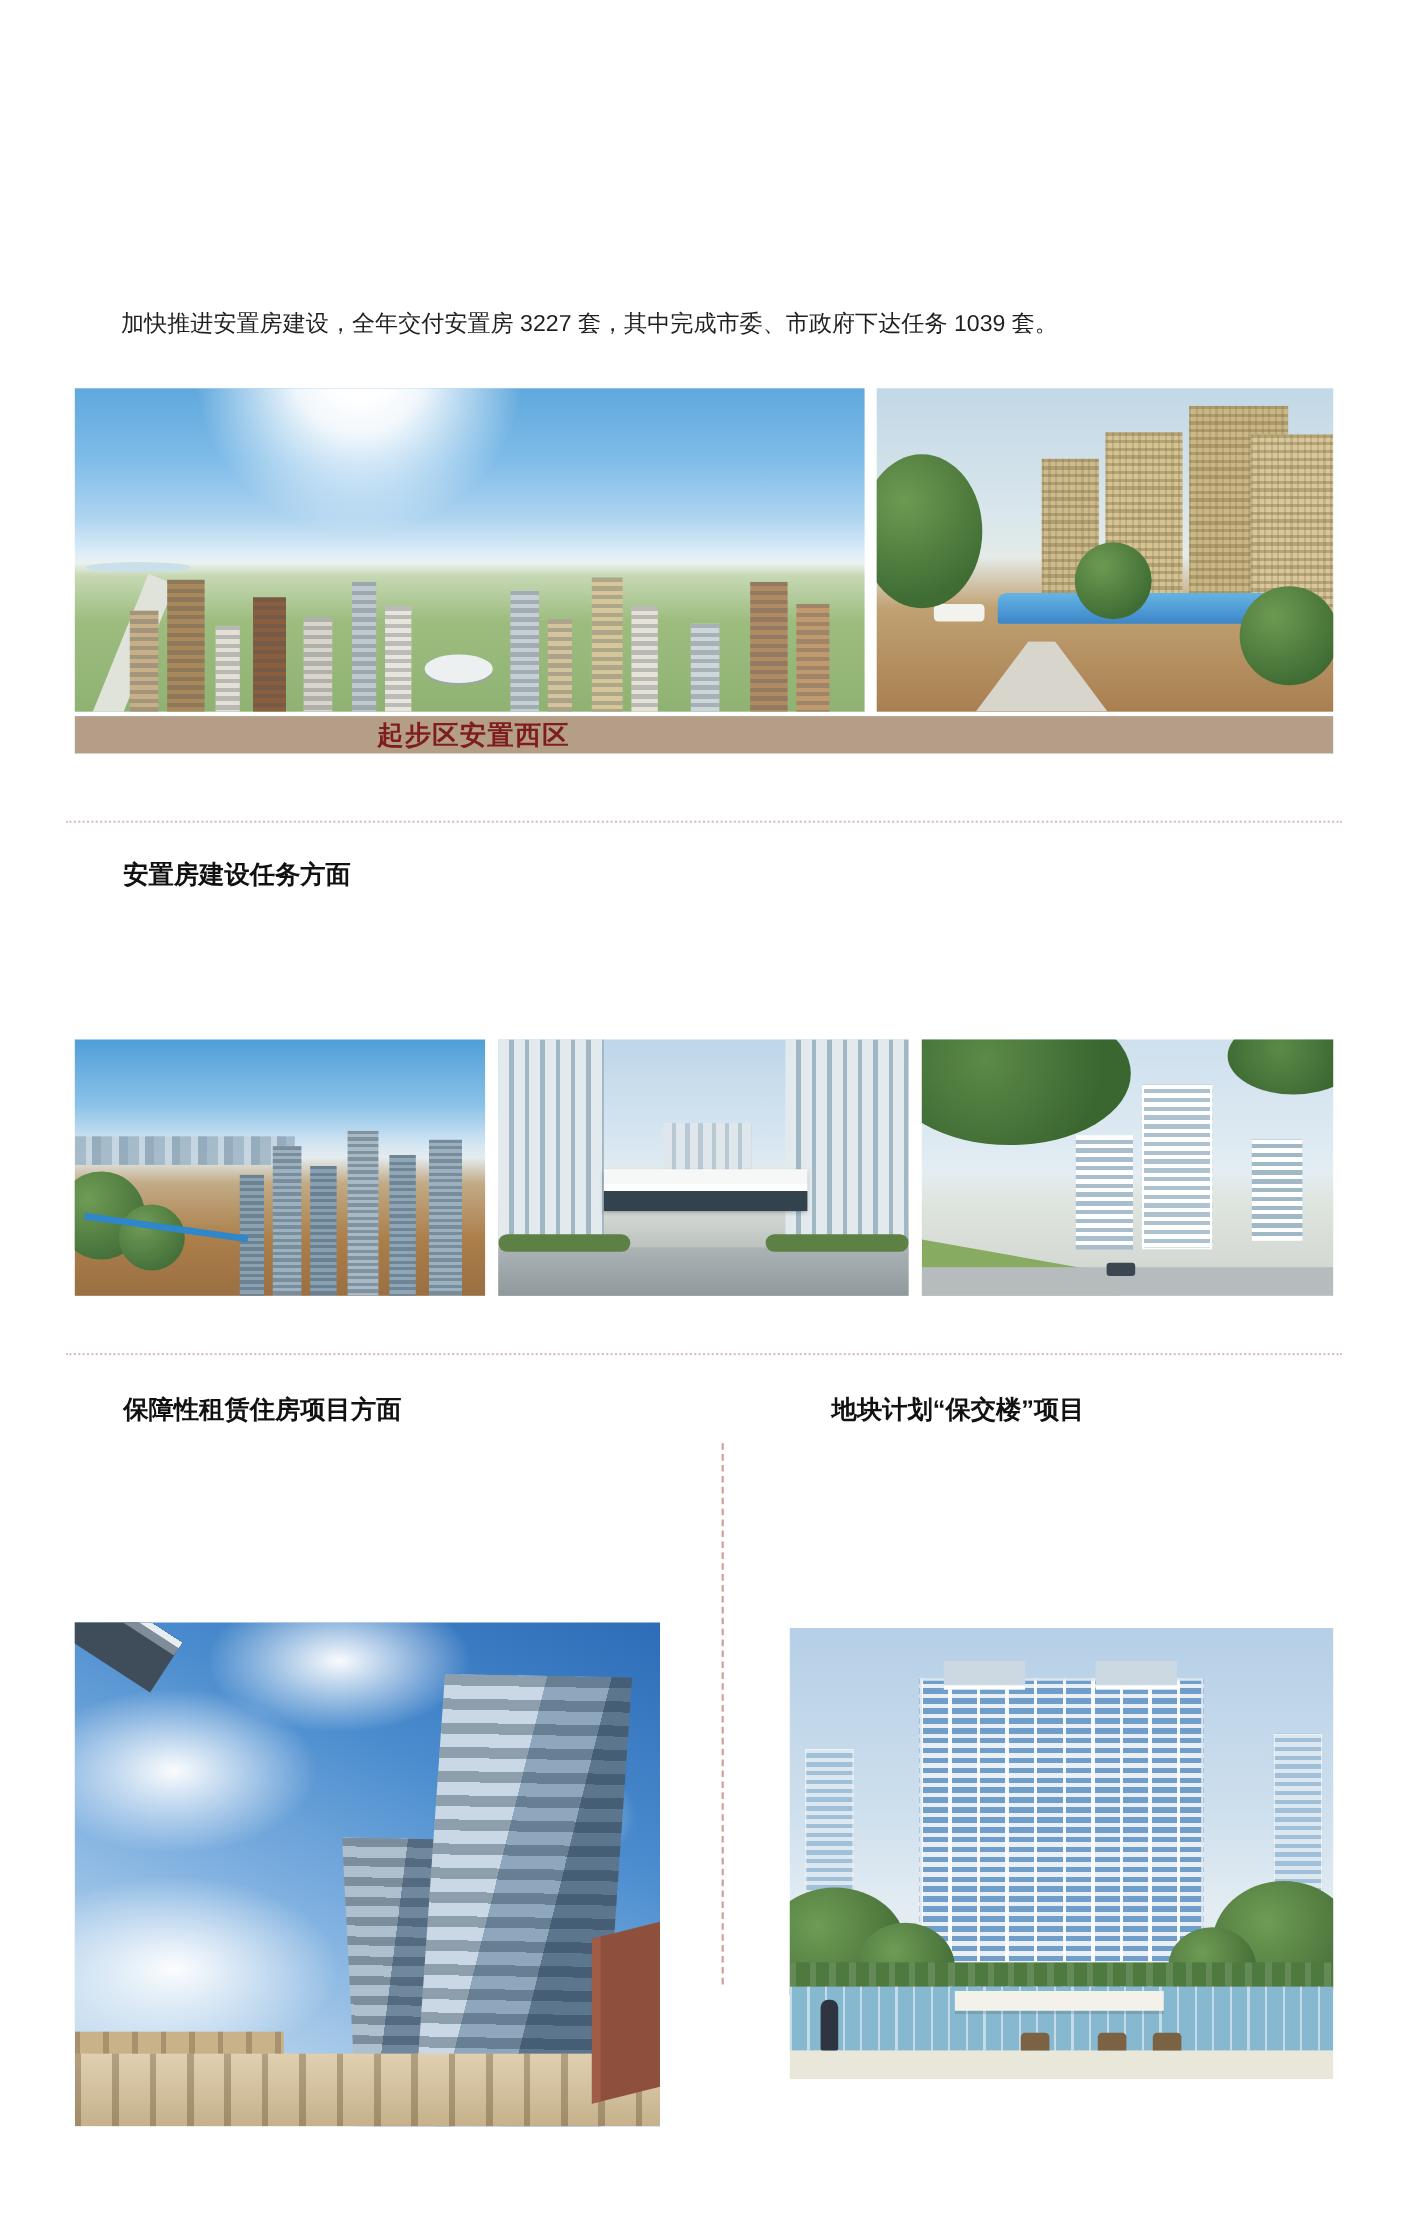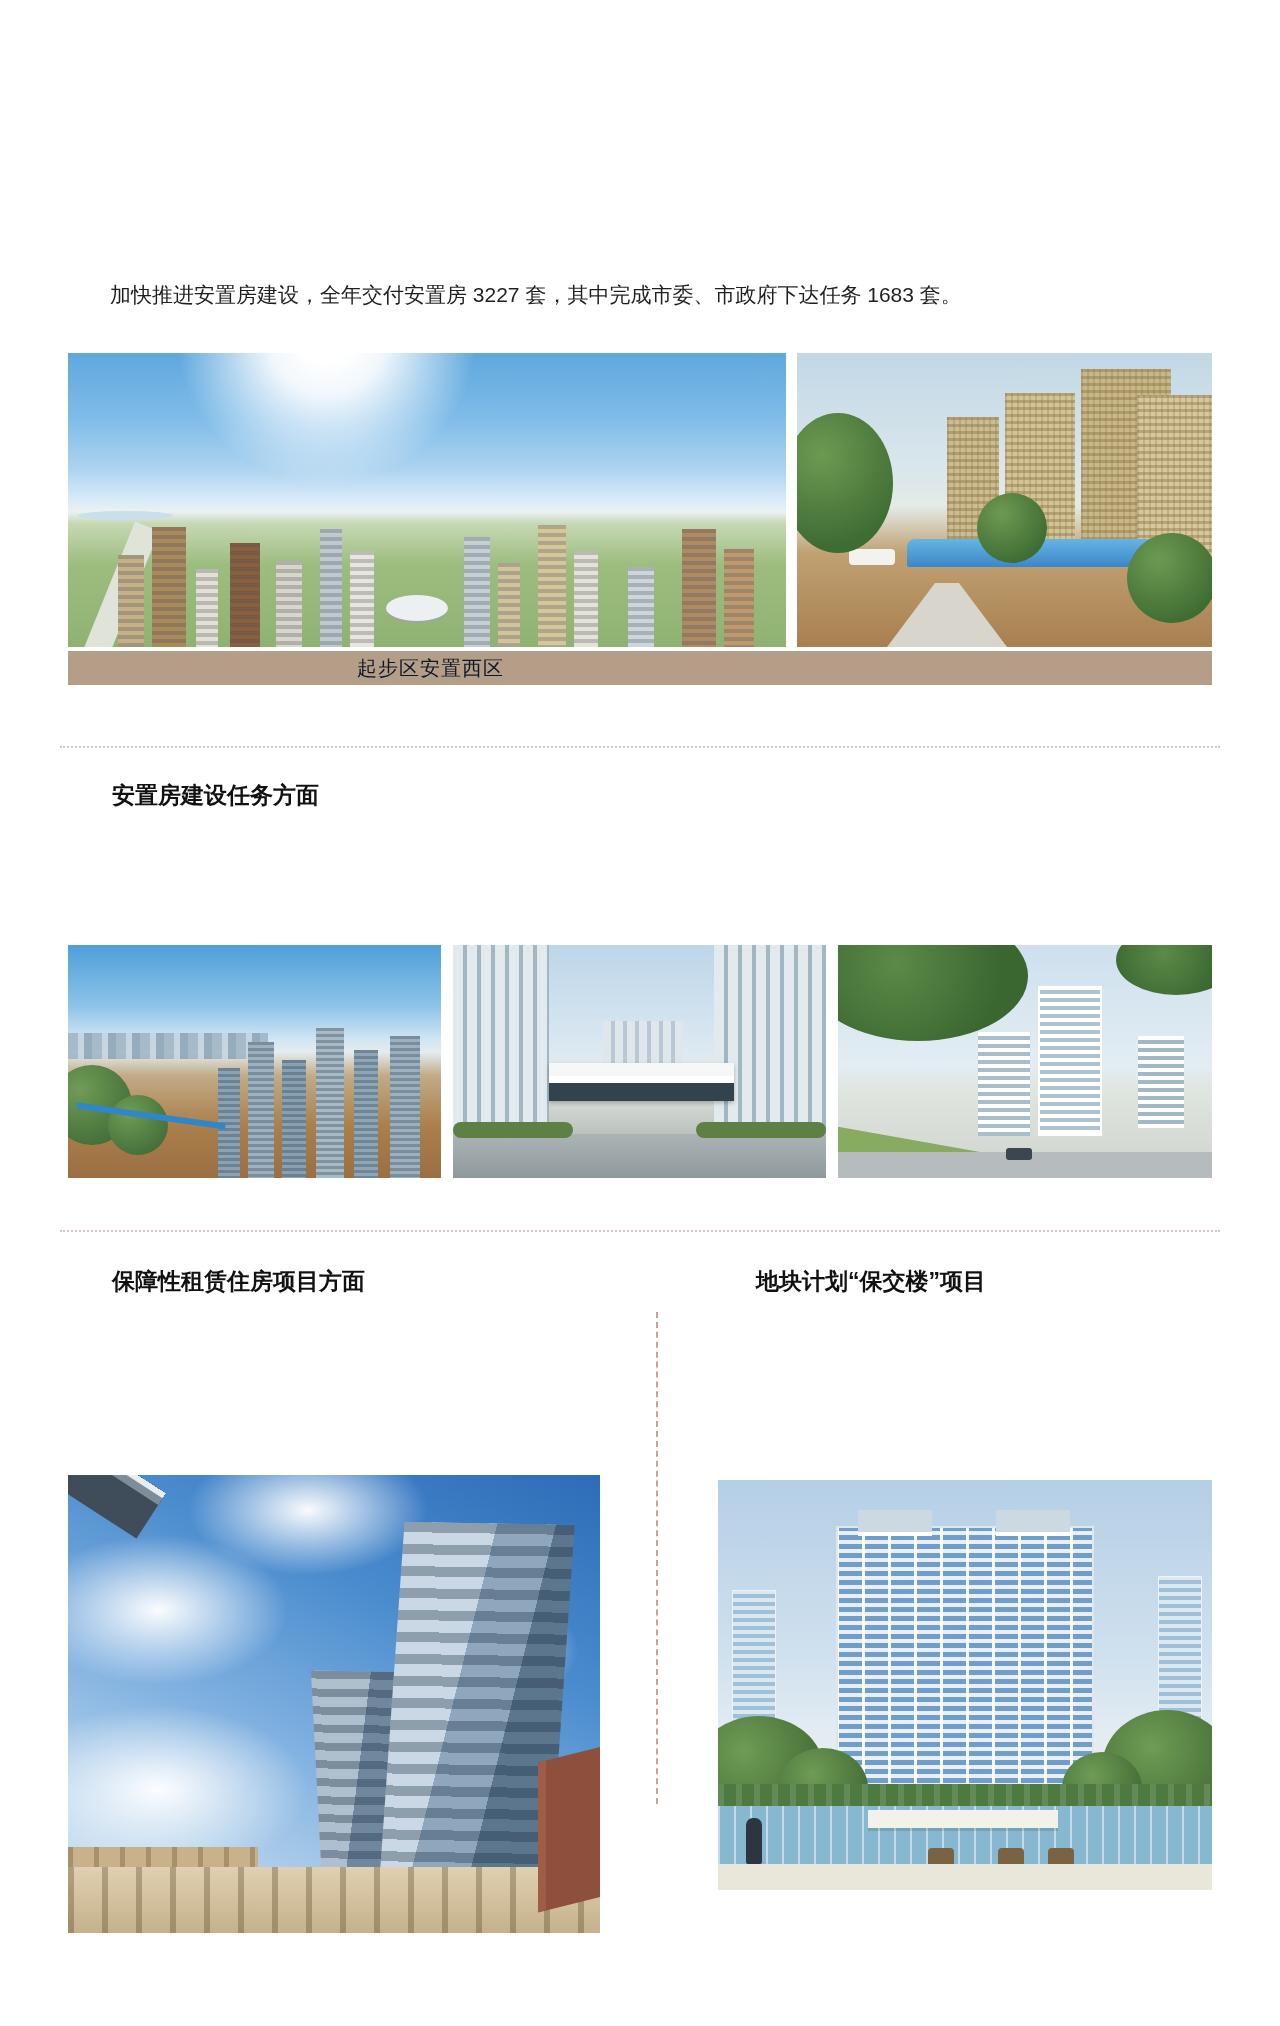--- a/index.html
+++ b/index.html
@@ -17,21 +17,21 @@
   
   .hdivider{position:absolute;left:60px;right:60px;height:0;border-top:2px dotted #d9c4be;}
   .vdivider{position:absolute;left:656px;top:1312px;height:492px;width:0;border-left:2px dashed #cfa099;}
 
   
   .photo{position:absolute;overflow:hidden;}
   .photo *{position:absolute;}
 
   
   .caption-bar{position:absolute;left:68px;top:651px;width:1144px;height:34px;background:#b49e88;display:flex;}
-  .caption-cell{display:flex;align-items:center;justify-content:center;color:#0f172a;font-size:20px;font-weight:400;letter-spacing:1px;position:static;}
+  .caption-cell{display:flex;align-items:center;justify-content:center;color:#7f1d1d;font-size:24px;font-weight:700;letter-spacing:1px;position:static;}
   .caption-left{width:725px;}
   .caption-right{flex:1;}
 
   
   .photoA{left:68px;top:353px;width:718px;height:294px;
     background:
       radial-gradient(circle at 36% -6%, #ffffff 0 28px, rgba(255,255,255,.9) 60px, rgba(255,255,255,0) 150px),
       linear-gradient(180deg,#5fa8dd 0%,#7fbce8 22%,#aed4f0 40%,#d8ebf7 50%,#eaf2f1 54%,#c6d8b4 58%,#9dbd7f 72%,#8fb273 100%);}
   .a-lake{left:10px;top:158px;width:95px;height:9px;background:#c9dfe9;border-radius:50%;}
   .a-road{left:38px;top:168px;width:26px;height:150px;background:#dfe3da;transform:rotate(22deg);}
@@ -122,21 +122,21 @@
   .g-platform{left:150px;bottom:62px;width:190px;height:18px;background:#f2f1ea;box-shadow:0 3px 0 rgba(0,0,0,.12);}
   .g-person{left:28px;bottom:26px;width:16px;height:46px;background:#2e3540;border-radius:7px 7px 2px 2px;}
   .g-chair{bottom:26px;width:26px;height:16px;background:#7a6243;border-radius:4px 4px 0 0;}
 </style>
 </head>
 <body>
 
 <div class="page">
 
 
-  <div class="para" style="top:276px;">加快推进安置房建设，全年交付安置房 3227 套，其中完成市委、市政府下达任务 1683 套。</div>
+  <div class="para" style="top:276px;">加快推进安置房建设，全年交付安置房 3227 套，其中完成市委、市政府下达任务 1039 套。</div>
 
   <div class="photo photoA">
     <div class="a-lake"></div>
     <div class="a-road"></div>
     <div class="twA" style="left:50px;width:26px;height:92px;background-color:#c7b088;"></div>
     <div class="twA" style="left:84px;width:34px;height:120px;background-color:#a9885b;"></div>
     <div class="twA" style="left:128px;width:22px;height:78px;background-color:#e4e0d6;"></div>
     <div class="twA" style="left:162px;width:30px;height:104px;background-color:#8a5f3f;"></div>
     <div class="twA" style="left:208px;width:26px;height:86px;background-color:#d9d5ca;"></div>
     <div class="twA" style="left:252px;width:22px;height:118px;background-color:#bfc9cf;"></div>

